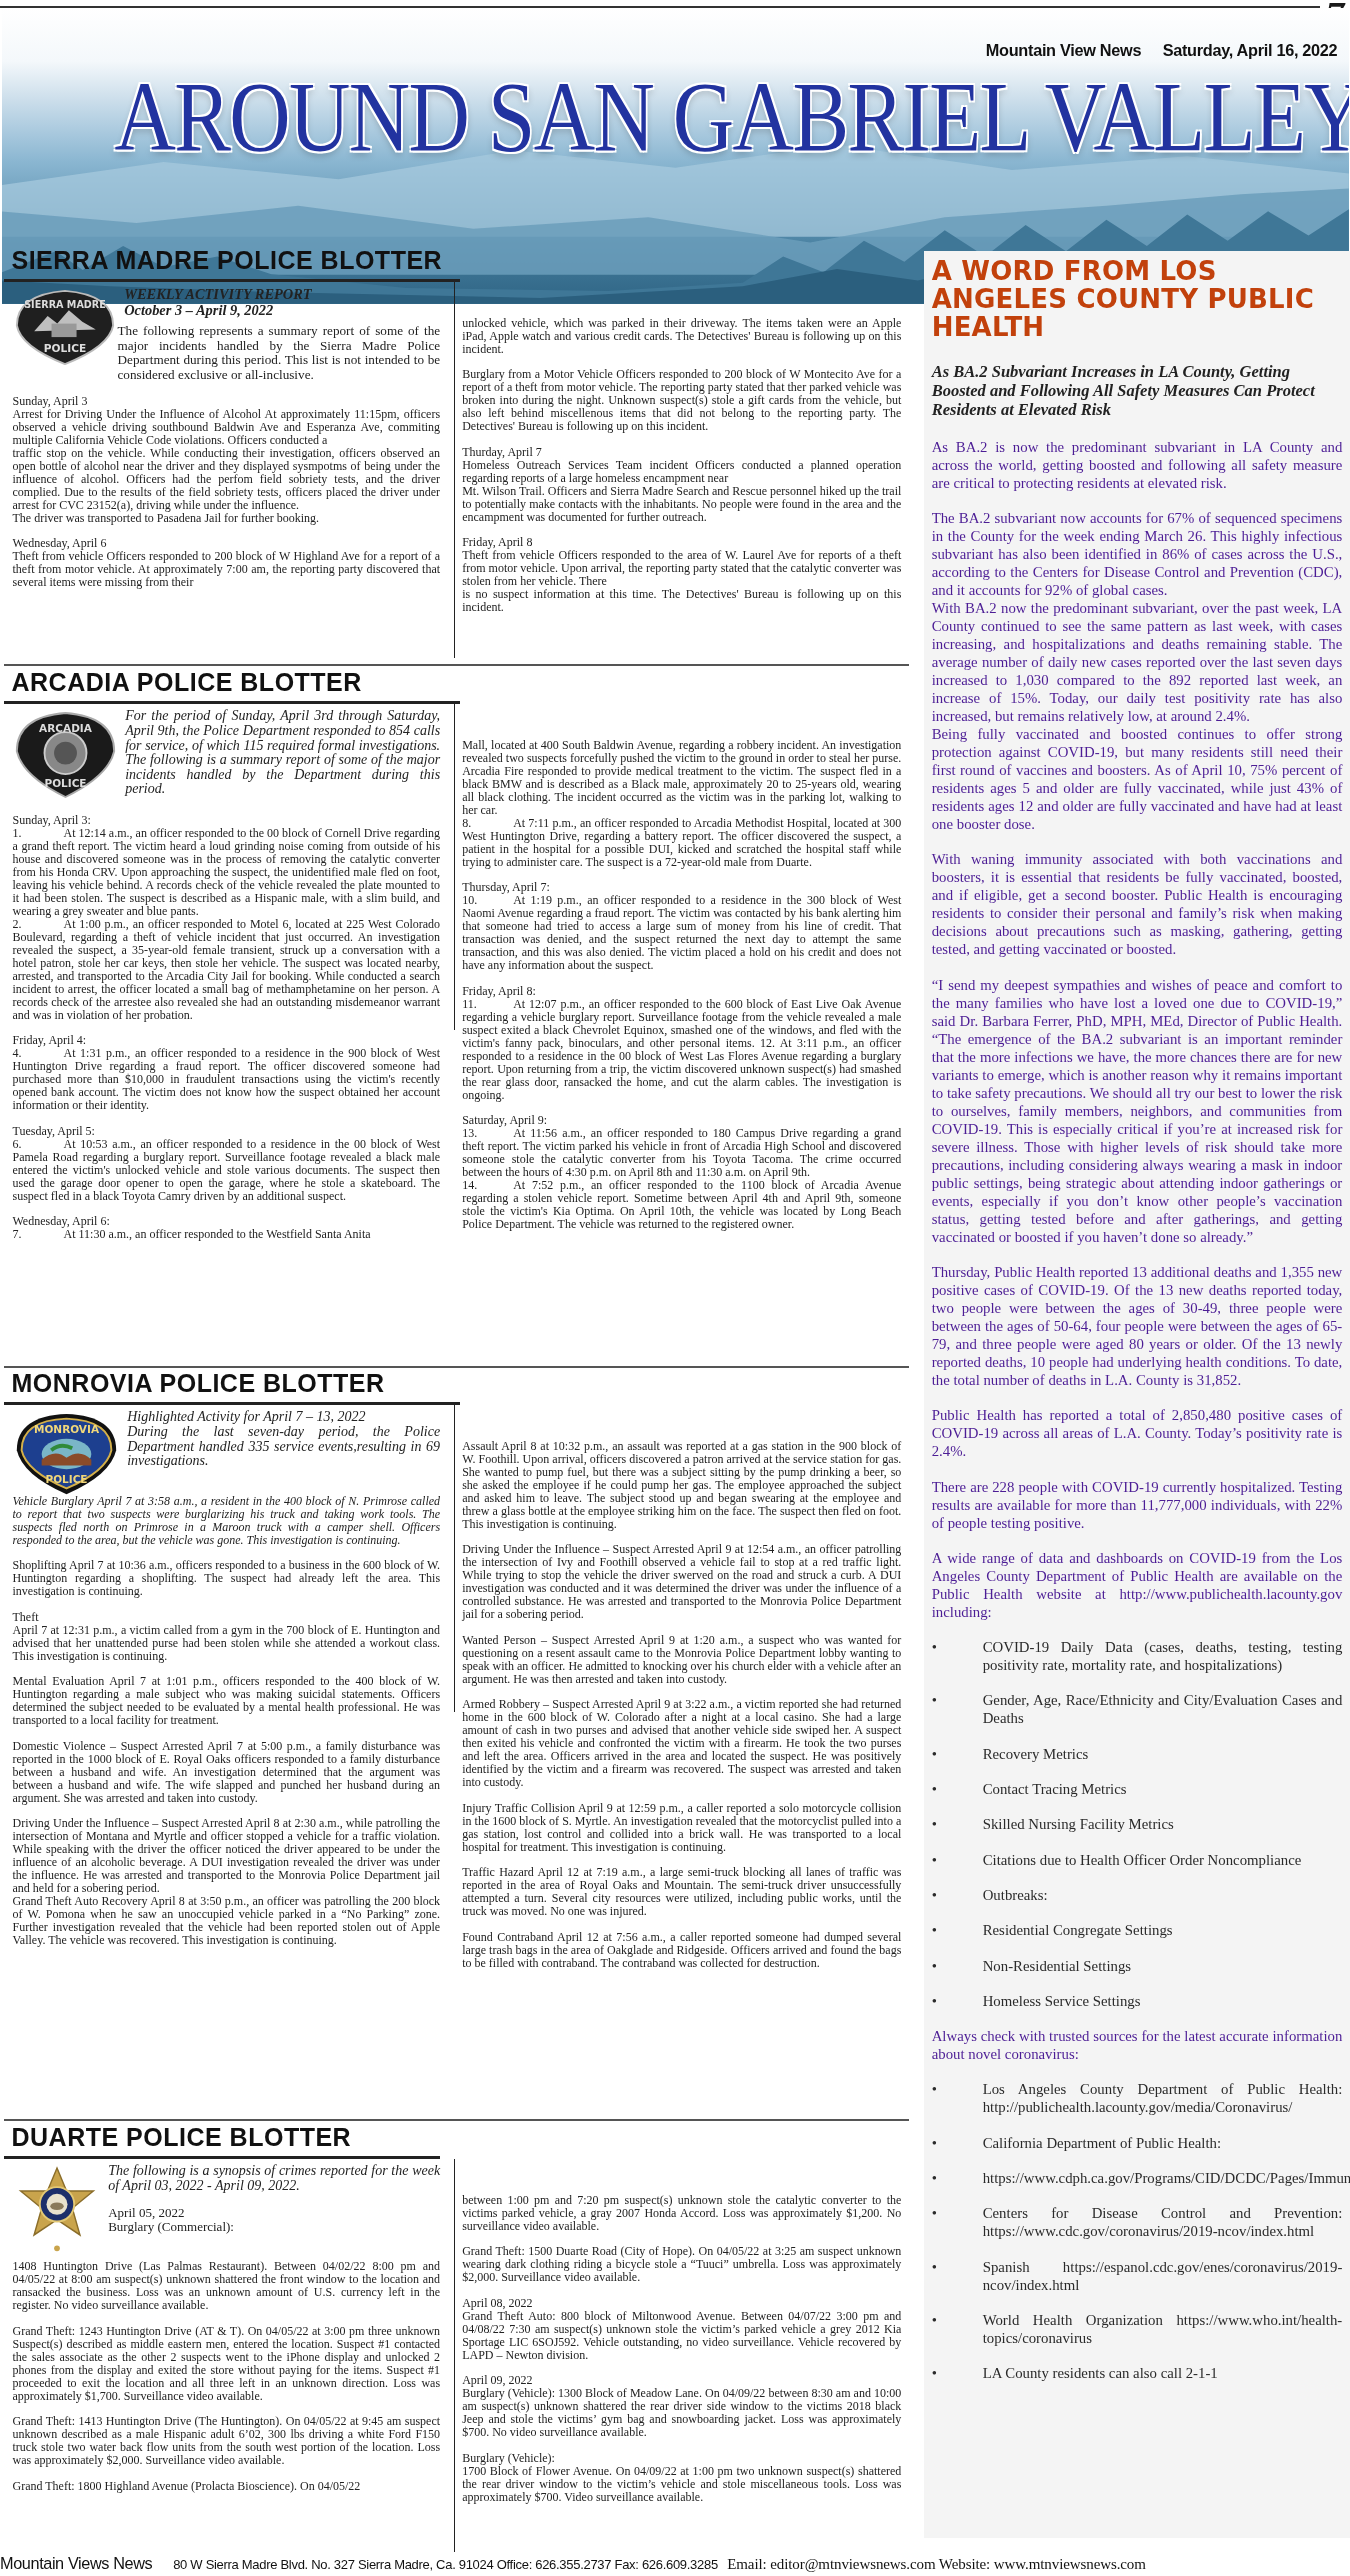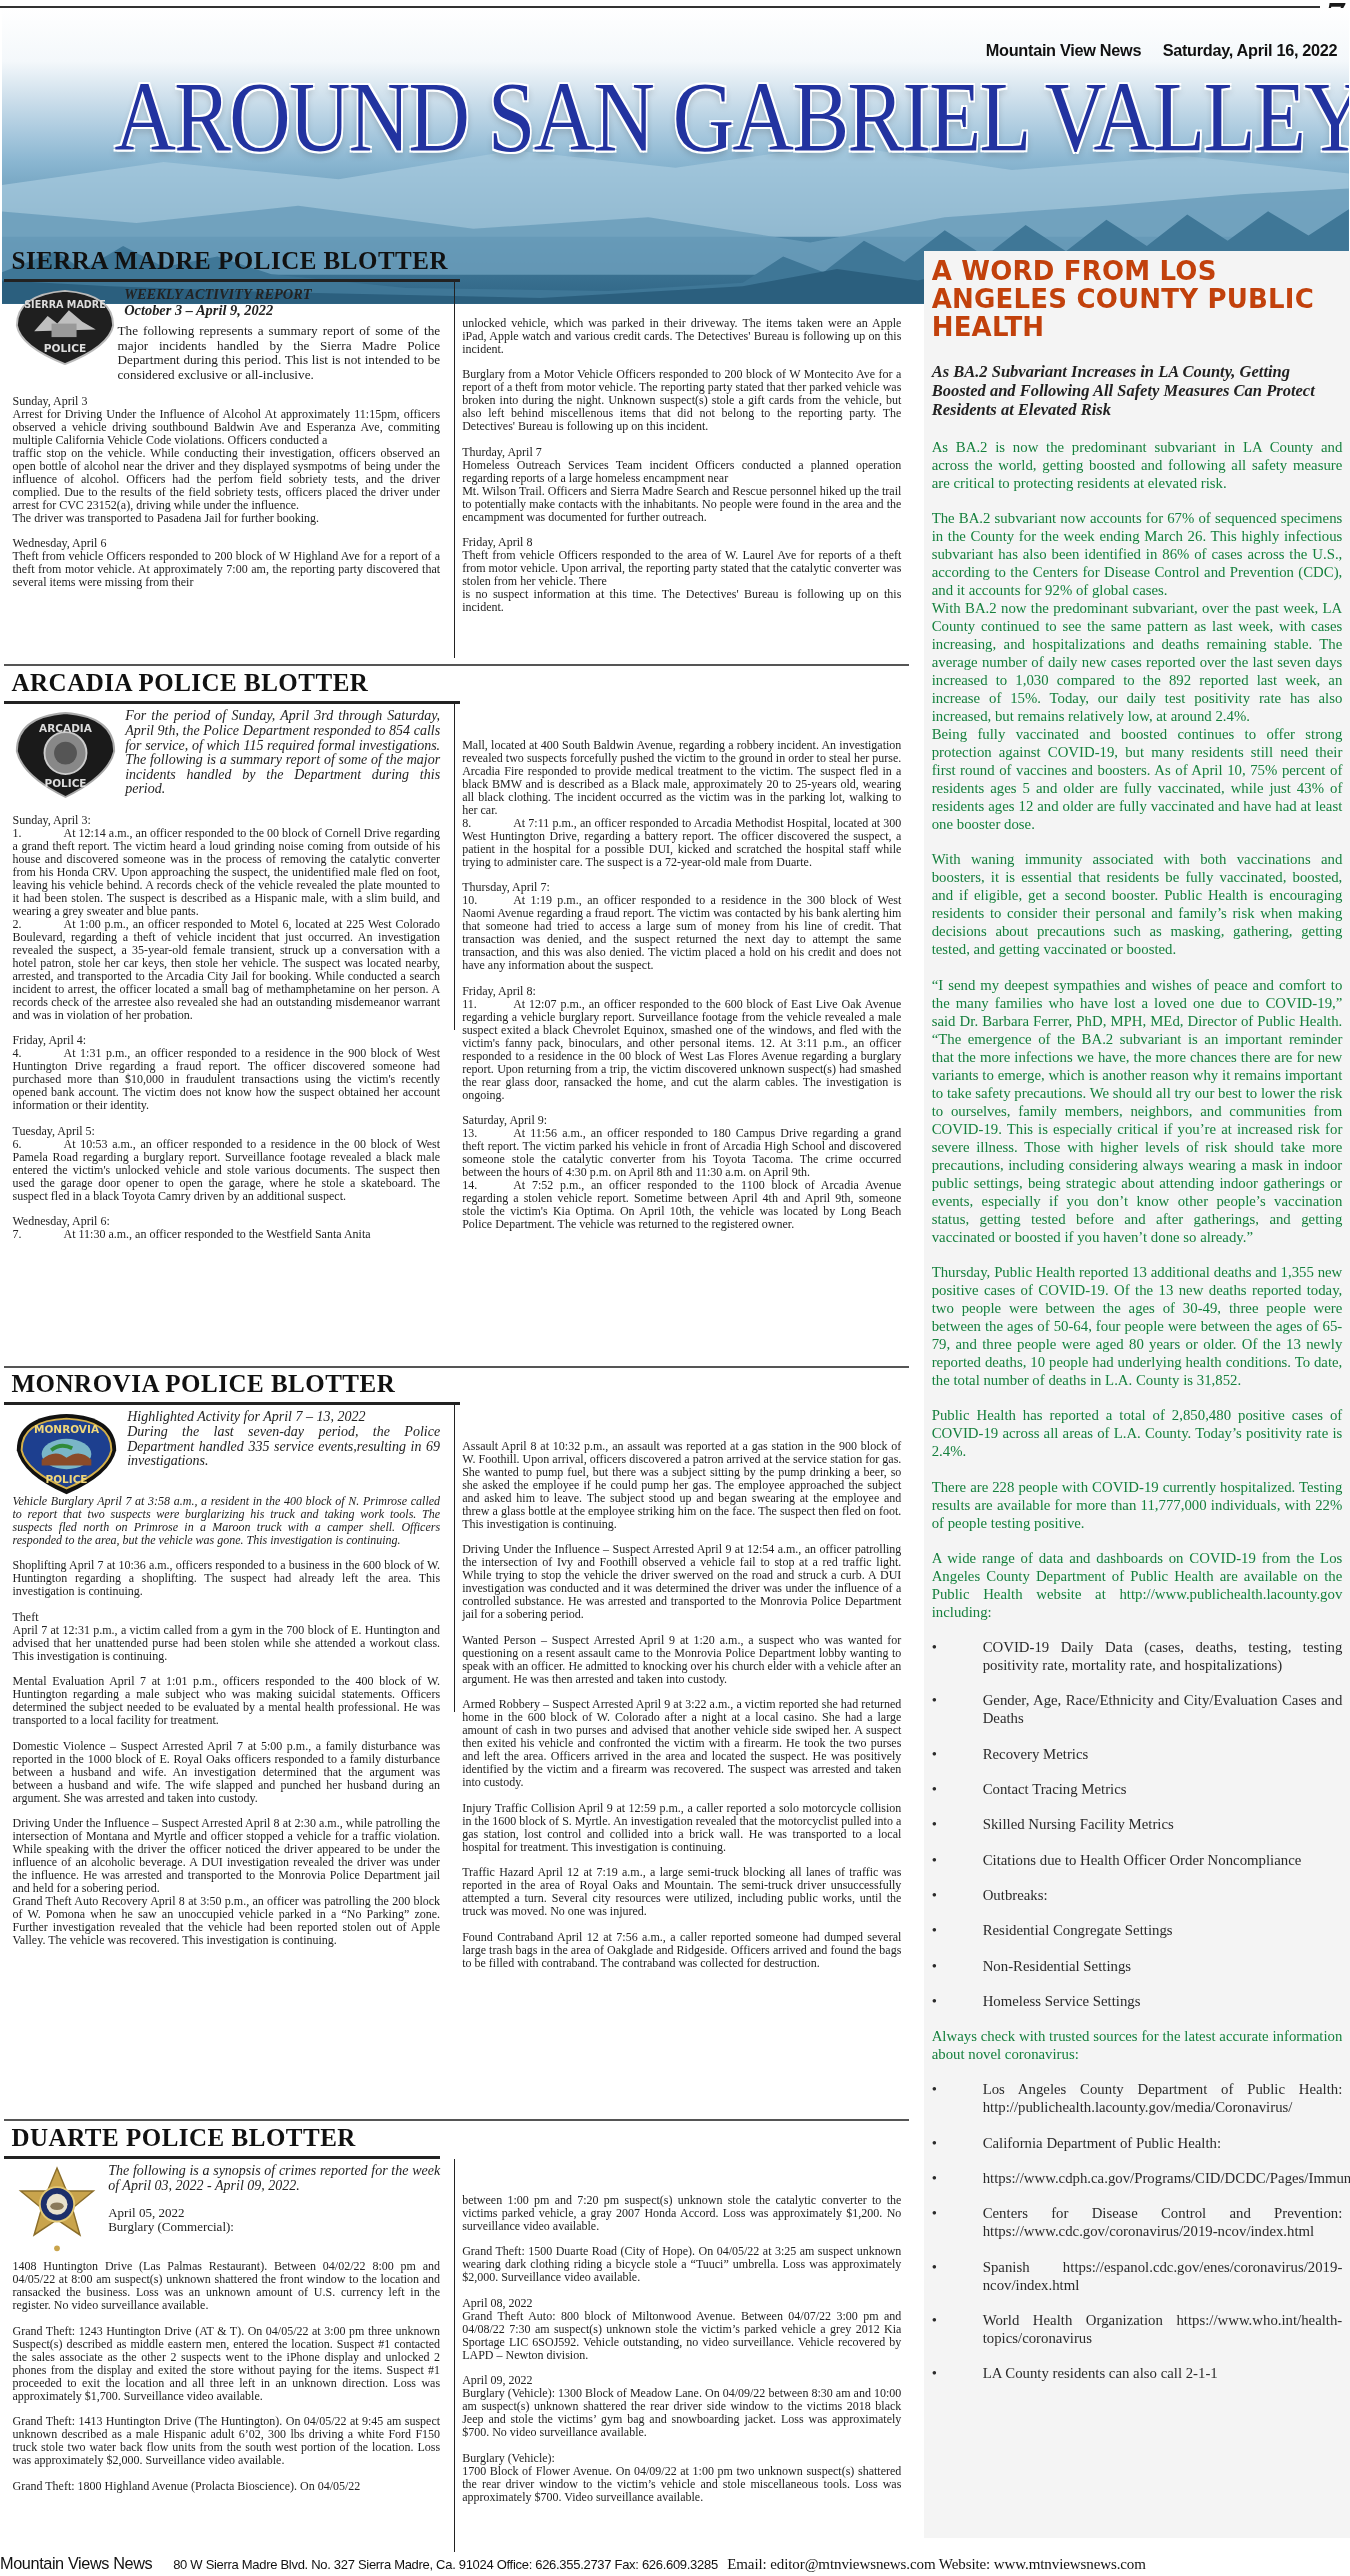--- a/index.html
+++ b/index.html
@@ -16,42 +16,42 @@
   .masthead .mtn2 { bottom: 29px; height: 115px; background: #6b9dbb; clip-path: polygon(0 45%, 10% 55%, 22% 40%, 35% 60%, 48% 50%, 60% 72%, 70% 50%, 82% 40%, 92% 30%, 100% 25%, 100% 100%, 0 100%); opacity: .85; }
   .masthead .mtn3 { bottom: 0; height: 105px; background: #3f7797; clip-path: polygon(0 70%, 4% 50%, 6% 68%, 9% 45%, 12% 65%, 16% 55%, 20% 72%, 30% 85%, 45% 88%, 55% 80%, 58% 55%, 61% 70%, 64% 40%, 67% 60%, 70% 30%, 73% 55%, 76% 25%, 79% 50%, 82% 20%, 85% 45%, 88% 15%, 91% 40%, 94% 12%, 97% 35%, 100% 10%, 100% 100%, 0 100%); }
   .masthead .mtn4 { bottom: 0; height: 58px; background: #2b5f7e; clip-path: polygon(0 60%, 8% 70%, 20% 80%, 40% 90%, 55% 70%, 62% 40%, 68% 60%, 74% 30%, 80% 50%, 86% 20%, 92% 40%, 100% 15%, 100% 100%, 0 100%); }
   .masthead .dateline { position: absolute; right: 11.5px; top: 33px; font-family: "Liberation Sans", sans-serif; font-weight: bold; font-size: 16.3px; color: #111; letter-spacing: -0.3px; }
   .masthead .dateline span + span { margin-left: 17.3px; }
   .masthead .title { position: absolute; left: 13.4px; right: 7.7px; top: 59px; text-align: center; font-family: "Liberation Serif", serif; font-size: 100px; line-height: 100px; color: #2233a0; letter-spacing: -1.9px; transform: scaleX(0.85) scaleY(1.0); transform-origin: center;
     text-shadow: -1.9px -1.9px 0 #fff, 1.9px -1.9px 0 #fff, -1.9px 1.9px 0 #fff, 1.9px 1.9px 0 #fff, 0 3.8px 7.7px rgba(0,0,0,.25); white-space: nowrap; }
 
   
   .section { position: absolute; left: 0; width: 909px; }
-  .section-title { font-family: Liberation Serif, serif; font-weight: bold; font-size: 25px; line-height: 29px; letter-spacing: 0.5px; padding-left: 11.5px; color: #111; }
+  .section-title { font-family: Liberation Sans, sans-serif; font-weight: bold; font-size: 25px; line-height: 29px; letter-spacing: 0.5px; padding-left: 11.5px; color: #111; }
   .section-rule { height: 2.9px; background: #222; margin: 3.8px 11.5px 0 3.8px; }
   .section-body { display: flex; gap: 0; }
   .col { font-size: 12px; line-height: 13px; text-align: justify; color: #222; }
   .col p { margin: 0; }
   .col .gap { height: 12.5px; }
   .col-left { width: 455px; padding: 5.8px 13.4px 0 12.5px; border-right: 1.9px solid #222; }
   .col-right { width: 455px; padding: 5.8px 7.7px 0 7.7px; }
   .section-bottom-rule { position: absolute; left: 3.8px; right: 0; height: 1.9px; background: #555; }
 
   .intro { display: flex; }
   .badge { flex: 0 0 auto; margin-right: 7.7px; }
   .intro-text { font-style: italic; font-size: 14px; line-height: 14.6px; }
   .intro-text.big { font-weight: bold; font-size: 14.4px; line-height: 15.3px; }
   .intro-body { font-size: 13.2px; line-height: 14.4px; text-align: justify; }
   .num { display: inline-block; width: 51px; }
 
   
   .health { position: absolute; left: 924px; top: 251px; width: 426px; height: 2287px; background: #f4f4f4; padding: 5.8px 7.7px 0 7.7px; }
   .health h1 { font-family: "DejaVu Sans", "Liberation Sans", sans-serif; font-weight: bold; font-size: 26px; line-height: 28px; text-decoration-thickness: 1.9px; color: #c2410c; letter-spacing: 0.2px; }
   .health h2 { font-style: italic; font-weight: bold; font-size: 16.5px; line-height: 19px; margin-top: 21px; color: #222; }
-  .health .hp { font-size: 14.8px; line-height: 18px; text-align: justify; color: #15803d; }
+  .health .hp { font-size: 14.8px; line-height: 18px; text-align: justify; color: #4c1d95; }
   .health .hgap { height: 17.3px; }
   .health .bullet { display: flex; font-size: 14.8px; line-height: 18px; text-align: justify; color: #2a2a2a; }
   .health .bullet .dot { width: 51px; flex: 0 0 51px; }
   .health .bullet .btxt { flex: 1; }
 
   
   .footer { position: absolute; left: 0; top: 2550px; width: 1350px; height: 26px; white-space: nowrap; font-size: 14.4px; line-height: 26px; color: #111; }
   .footer .brand { font-family: "Liberation Sans", sans-serif; font-size: 16.3px; letter-spacing: -0.4px; margin-right: 17.3px; }
   .footer .addr { font-family: "Liberation Sans", sans-serif; font-size: 13px; letter-spacing: -0.3px; }
   .footer .contact { font-family: "Liberation Serif", serif; font-size: 15px; margin-left: 5.8px; letter-spacing: -0.1px; }

